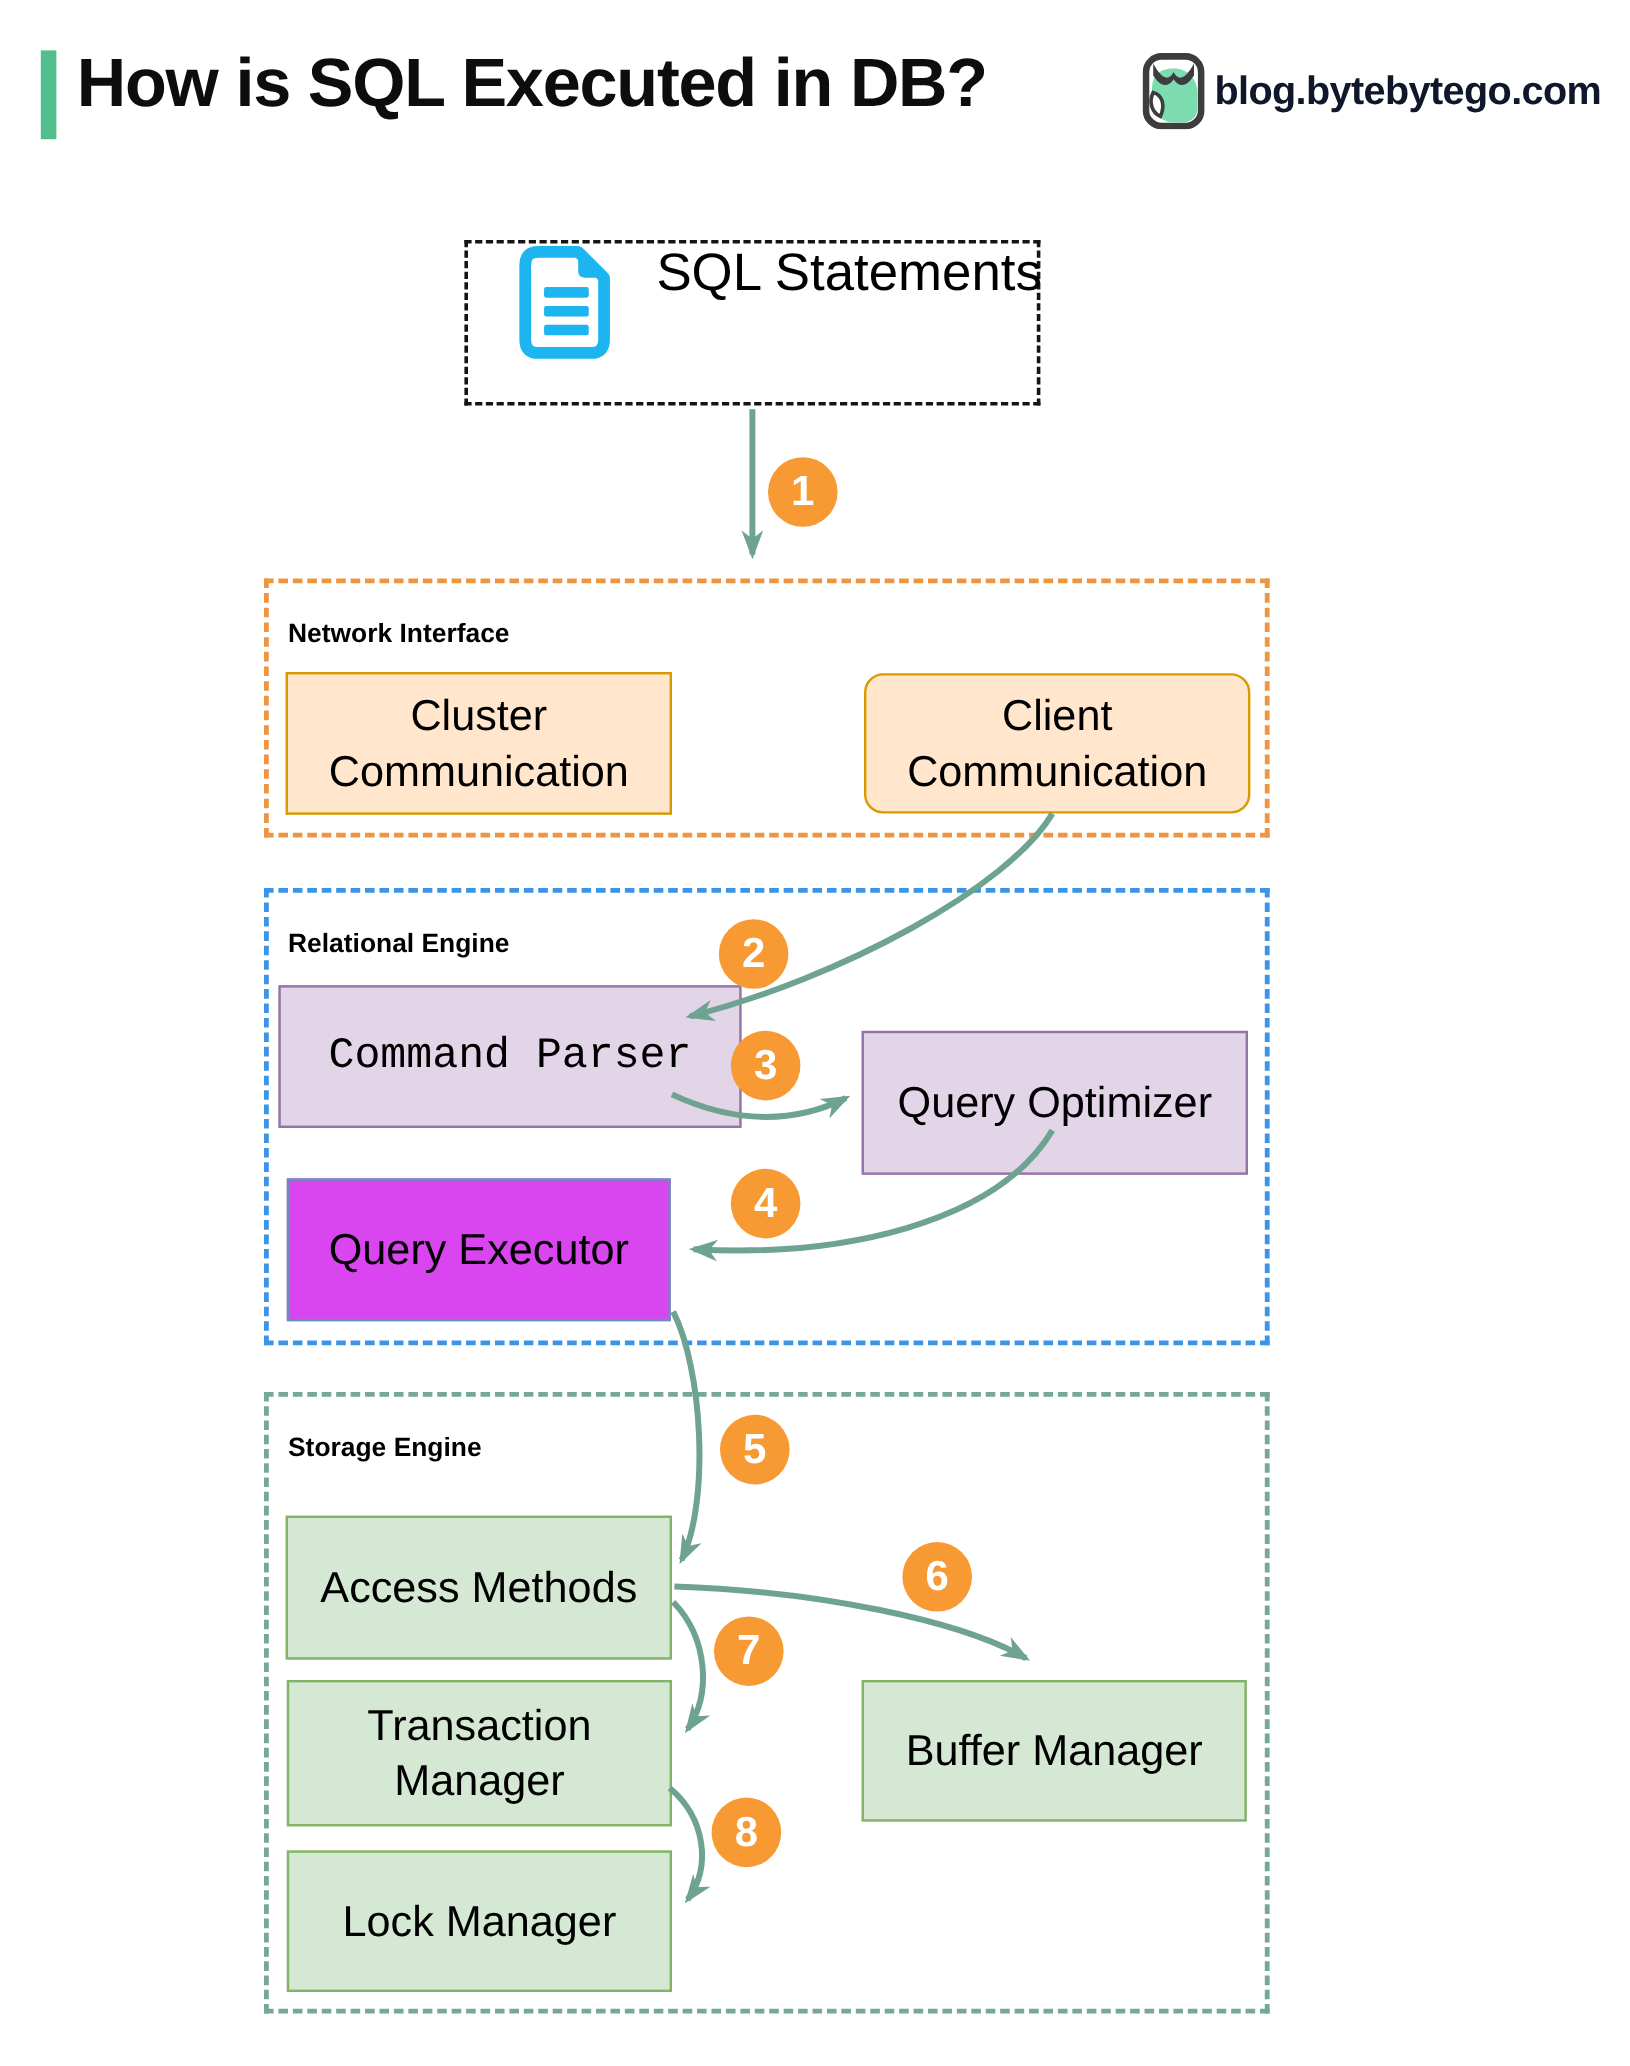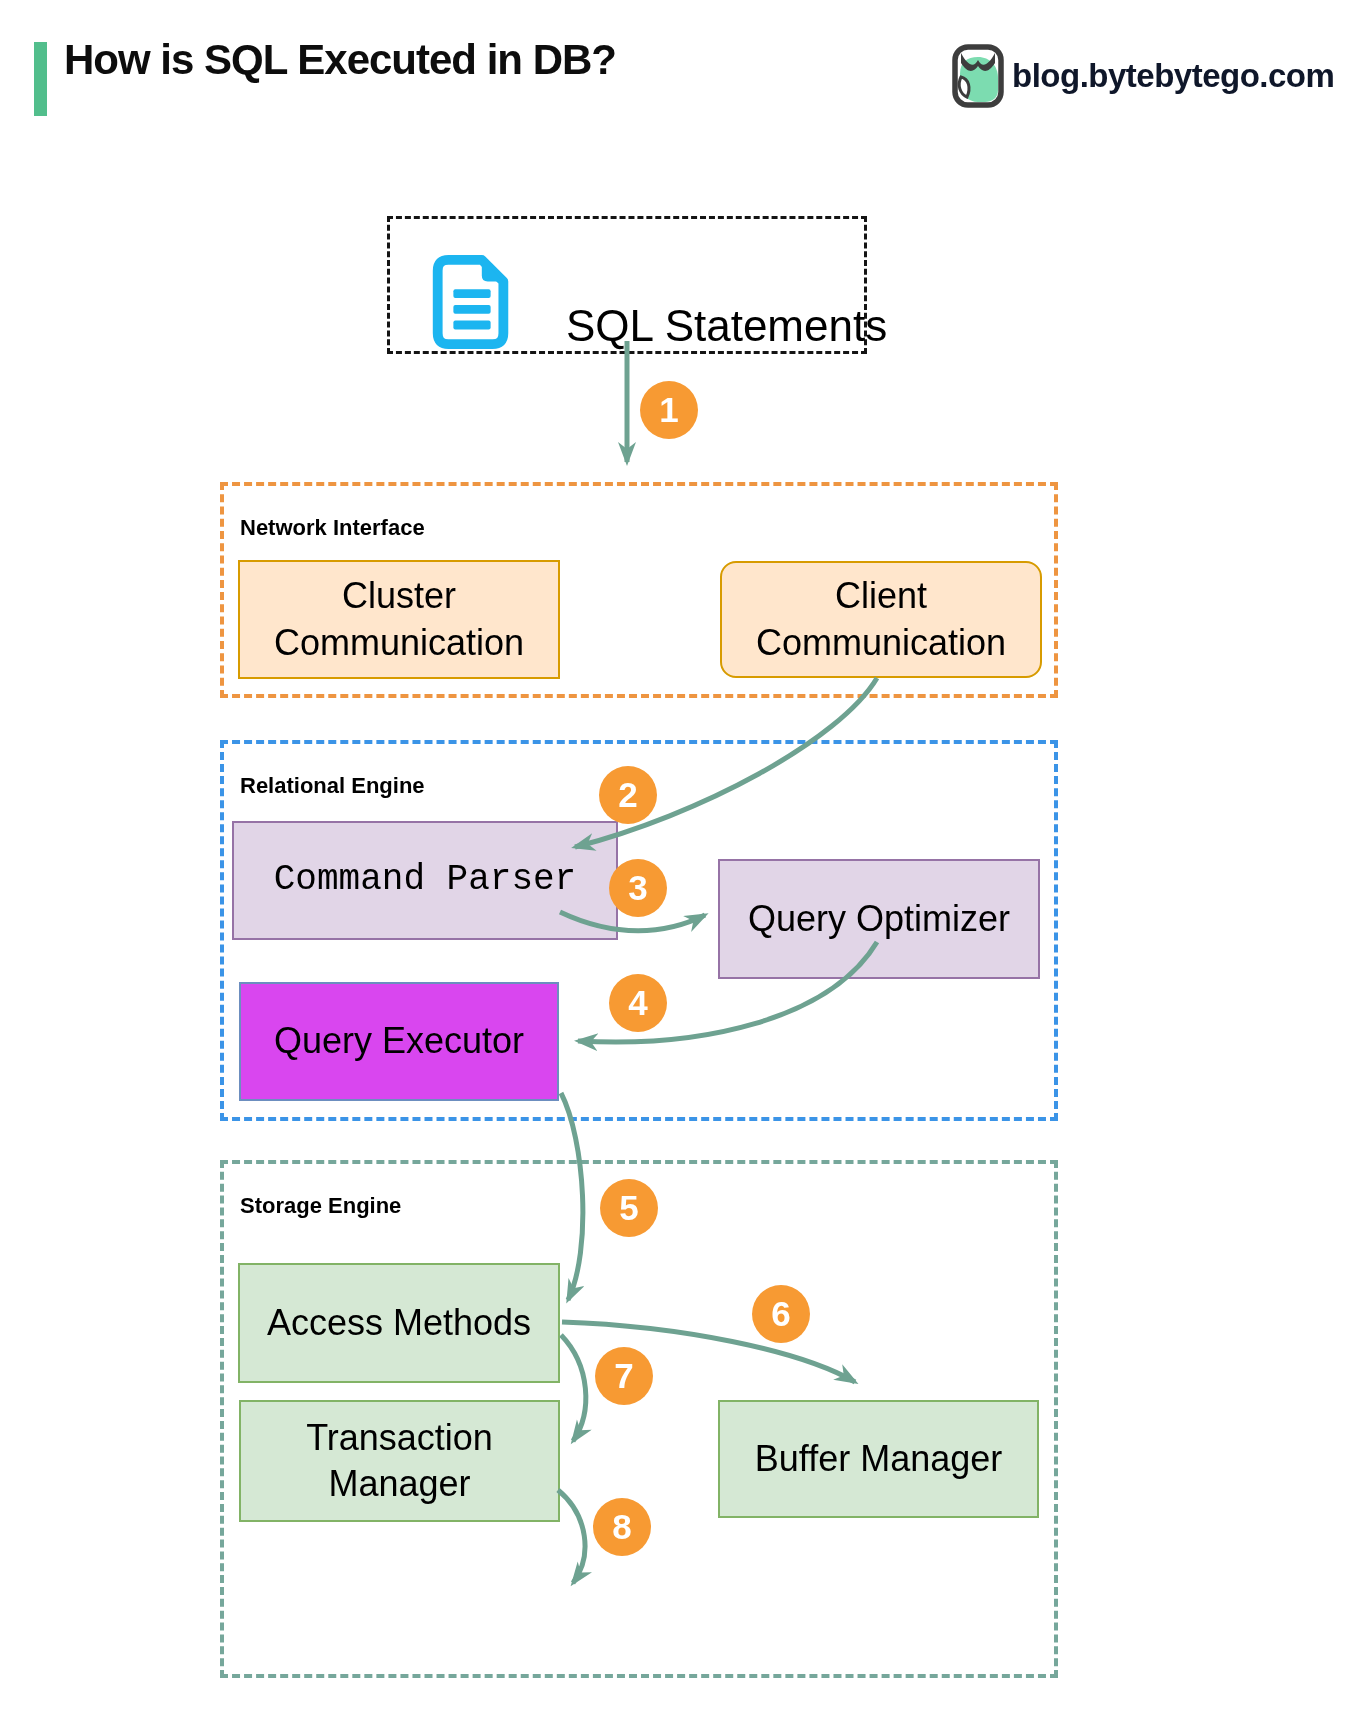--- a/index.html
+++ b/index.html
@@ -1,29 +1,29 @@
 <!DOCTYPE html>
 <html><head>
 <meta charset="utf-8">
 <style>
   html,body{margin:0;padding:0;background:#fff;}
   #page{position:relative;width:1358px;height:1722px;background:#ffffff;overflow:hidden;
         font-family:"Liberation Sans","DejaVu Sans",sans-serif;color:#000;}
 
   
   .accent-bar{position:absolute;left:34px;top:42px;width:13px;height:74px;background:#52BE8C;}
-  .page-title{position:absolute;left:64px;top:36px;font-size:42px;font-weight:700;
+  .page-title{position:absolute;left:64px;top:36px;font-size:57px;font-weight:700;
               letter-spacing:-1px;color:#0d0d0d;white-space:nowrap;}
   .brand{position:absolute;left:952px;top:44px;height:64px;display:flex;align-items:center;gap:8px;}
   .brand svg{width:52px;height:64px;display:block;}
   .brand-label{font-size:33px;font-weight:700;color:#0f172a;white-space:nowrap;letter-spacing:-0.5px;}
 
   
-  .sql-box{position:absolute;left:387px;top:216px;width:480px;height:138px;box-sizing:border-box;
-           border:3px dashed #141414;display:flex;align-items:flex-end;padding-left:33px;gap:45px;background:#fff;}
+  .sql-box{position:absolute;left:387px;top:200px;width:480px;height:138px;box-sizing:border-box;
+           border:3px dashed #141414;display:flex;align-items:flex-start;padding-left:33px;gap:26px;background:#fff;}
   .sql-box svg{width:98px;height:98px;display:block;flex:none;}
   .sql-label{font-size:44px;color:#000;white-space:nowrap;}
 
   
   .container{position:absolute;box-sizing:border-box;background:transparent;}
   .container.network {left:220px;top:482px;width:838px;height:216px;border:4px dashed #EE9541;}
   .container.relational{left:220px;top:740px;width:838px;height:381px;border:4px dashed #3B94E7;}
   .container.storage {left:220px;top:1160px;width:838px;height:518px;border:4px dashed #76A79B;}
   .section-label{position:absolute;left:16px;top:29px;font-size:22px;font-weight:700;color:#000;white-space:nowrap;}
 
@@ -99,20 +99,21 @@
     <div class="node purple n-parser">Command Parser</div>
     <div class="node purple n-optimizer">Query Optimizer</div>
     <div class="node blue n-executor">Query Executor</div>
   </div>
 
   <div class="container storage">
     <div class="section-label">Storage Engine</div>
     <div class="node green n-access">Access Methods</div>
     <div class="node green n-transaction">Transaction Manager</div>
     <div class="node green n-buffer">Buffer Manager</div>
+    <div class="node green n-lock">Lock Manager</div>
   </div>
 
   <svg id="arrows" viewBox="0 0 1358 1722">
     <defs>
       <marker id="ah" markerUnits="userSpaceOnUse" markerWidth="30" markerHeight="26" refX="20" refY="9" orient="auto">
         <path d="M0 0 L24 9 L0 18 L7 9 Z" fill="#6EA291"></path>
       </marker>
     </defs>
     <g fill="none" stroke="#6EA291" stroke-width="5">
       <path d="M627 341 L627 462" marker-end="url(#ah)"></path>

